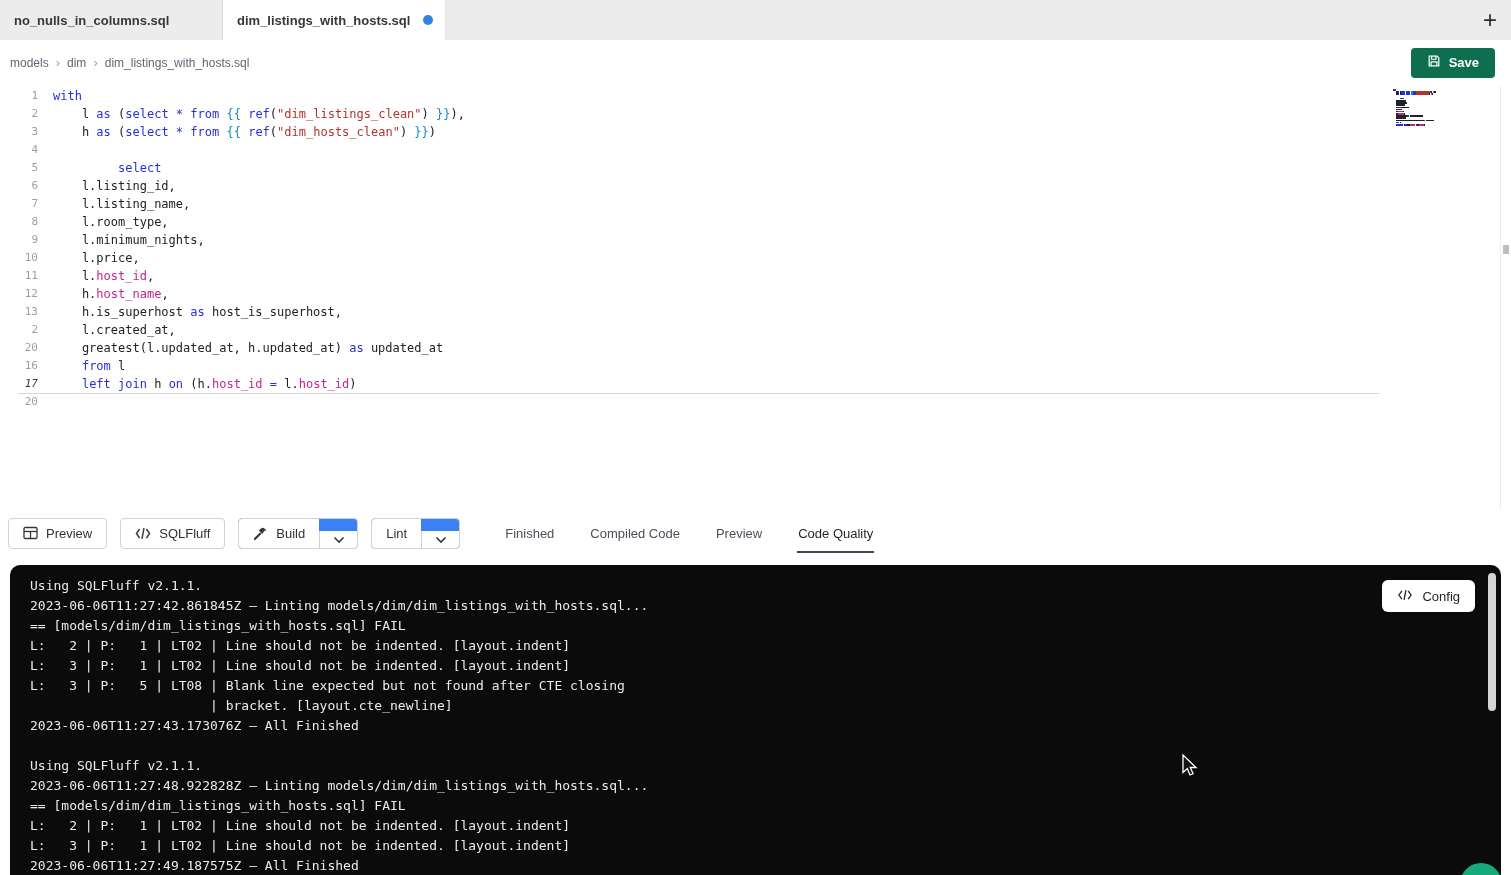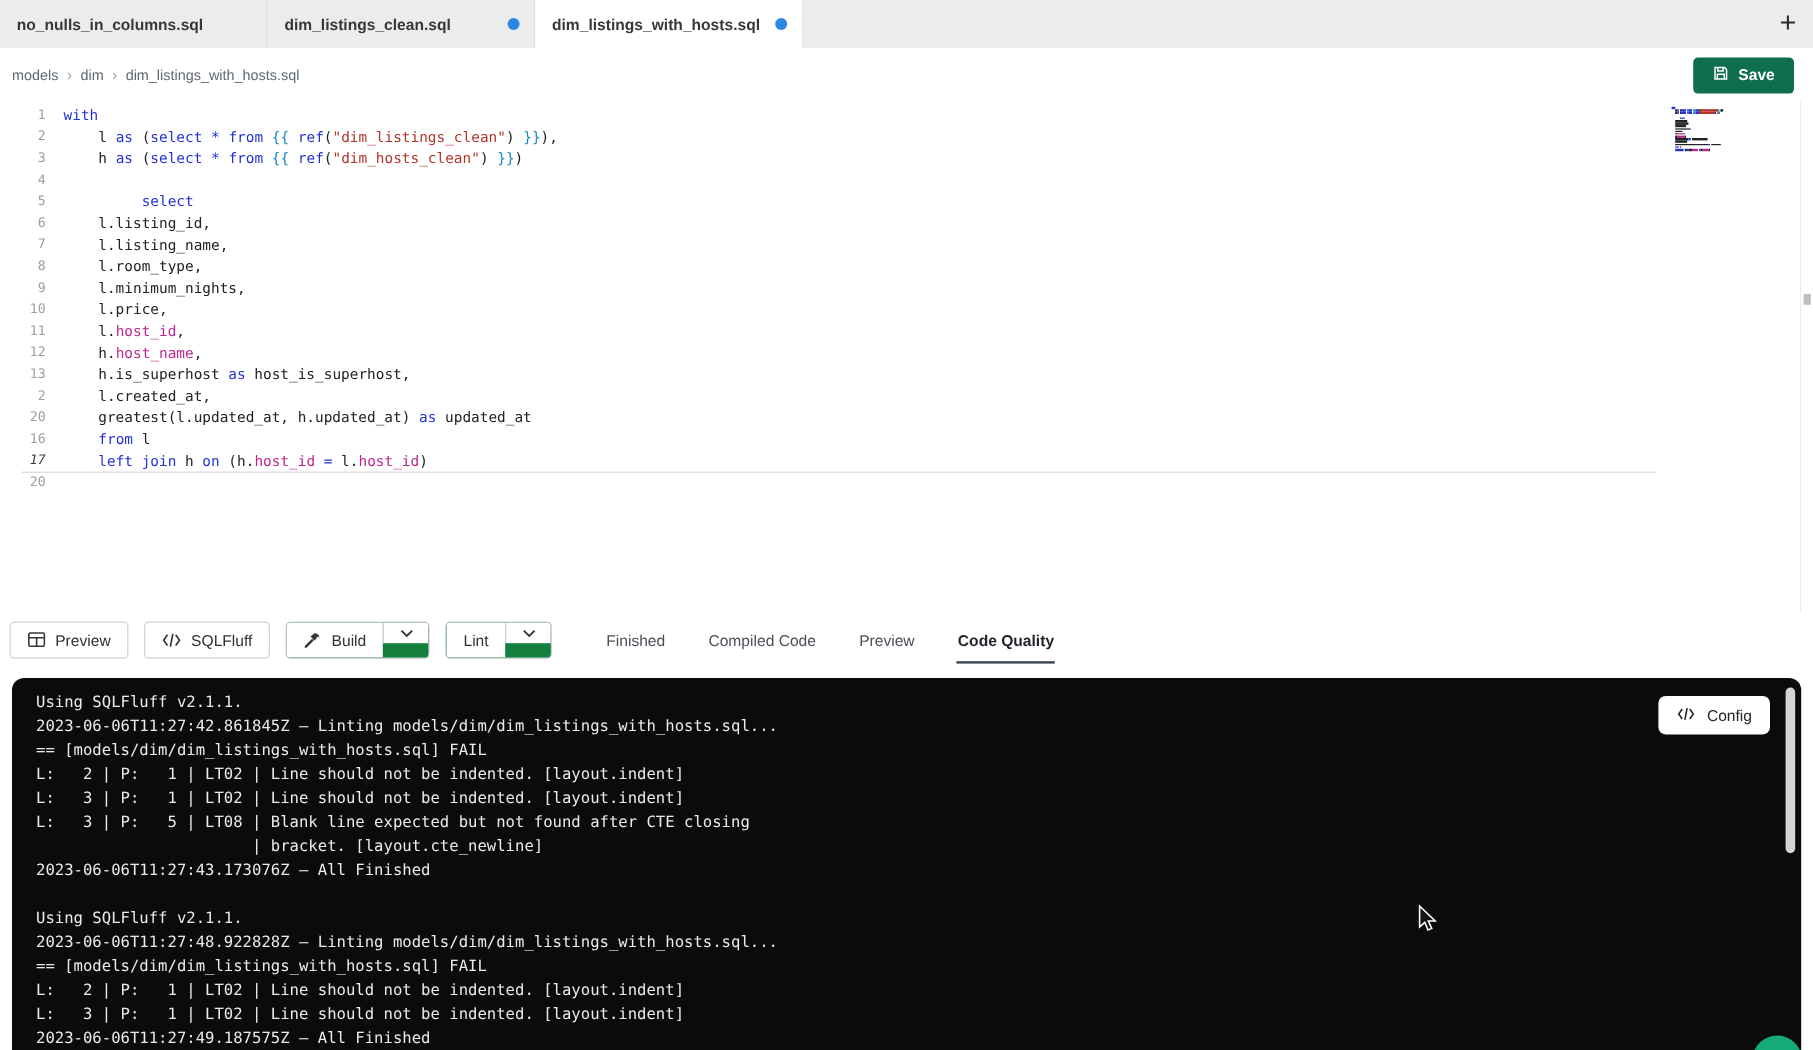--- a/index.html
+++ b/index.html
@@ -54,26 +54,26 @@
 
   
   .toolbar { height: 46px; display: flex; align-items: stretch; padding: 0 8px; background: #fff; }
   .tool-group { display: flex; align-items: center; gap: 13px; }
   .btn {
     display: flex; align-items: center; gap: 8px; height: 31px; padding: 0 14px;
     border: 1px solid #ced1d5; border-radius: 4px; background: #fff;
     font-size: 13px; color: #2e3237; font-family: inherit; cursor: pointer;
   }
   .btn .i { display: flex; align-items: center; }
-  .split { display: flex; align-items: flex-start; border: 1px solid #ced1d5; border-radius: 4px; overflow: hidden; height: 31px; box-sizing: border-box; background: #15803d; }
+  .split { display: flex; align-items: flex-end; border: 1px solid #ced1d5; border-radius: 4px; overflow: hidden; height: 31px; box-sizing: border-box; background: #3b82f6; }
   .split .btn { border: none; border-radius: 0; height: 29px; }
   .split .chev { width: 38px; display: flex; align-items: center; justify-content: center; border: none; border-left: 1px solid #ced1d5; background: #fff; cursor: pointer; }
   .panel-tabs { display: flex; gap: 34px; margin-left: 44px; align-items: stretch; }
   .ptab { display: flex; align-items: center; font-size: 13px; color: #4a5058; position: relative; padding: 0 1px; cursor: pointer; }
-  .ptab.active { color: #1e2229; font-weight: 700; }
+  .ptab.active { color: #1e2229; font-weight: 400; }
   .ptab.active::after { content: ""; position: absolute; left: 0; right: 0; bottom: 3px; height: 2px; background: #3e4550; }
 
   
   .terminal {
     position: relative; margin: 9px 10px 0; height: 320px; background: #0b0b0c;
     border-radius: 10px; color: #ebebeb;
     font-family: "DejaVu Sans Mono", monospace; font-size: 13px; line-height: 20px; font-weight: 500;
   }
   .terminal-output { margin: 0; padding: 11px 120px 0 20px; white-space: pre; overflow: hidden; height: 100%; box-sizing: border-box; font: inherit; }
   .config-btn {
@@ -86,24 +86,20 @@
   
   .chat-bubble { position: absolute; right: 9px; bottom: -30px; width: 42px; height: 42px; border-radius: 50%; background: #16a97a; cursor: pointer; }
   .mouse-cursor { position: absolute; left: 1178px; top: 753px; pointer-events: none; }
 </style>
 </head>
 <body>
 
 <div class="tab-bar">
   <div class="tab">
     <span class="tab-label">no_nulls_in_columns.sql</span>
-  </div>
-  <div class="tab">
-    <span class="tab-label">dim_listings_clean.sql</span>
-    <span class="dot"></span>
   </div>
   <div class="tab active">
     <span class="tab-label">dim_listings_with_hosts.sql</span>
     <span class="dot"></span>
   </div>
   <div class="new-tab">+</div>
 </div>
 
 <div class="header-row">
   <nav class="breadcrumb">

